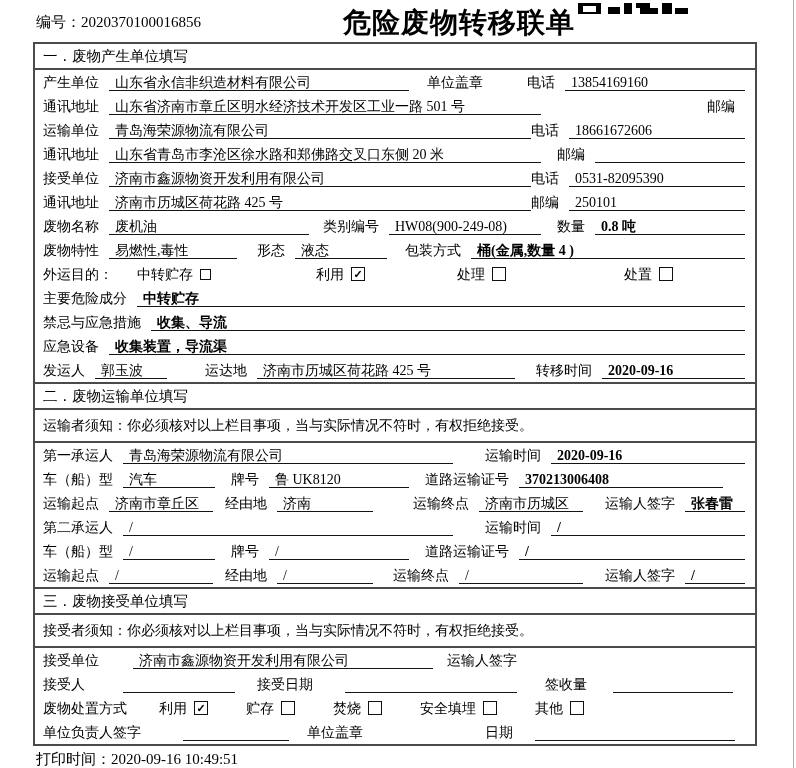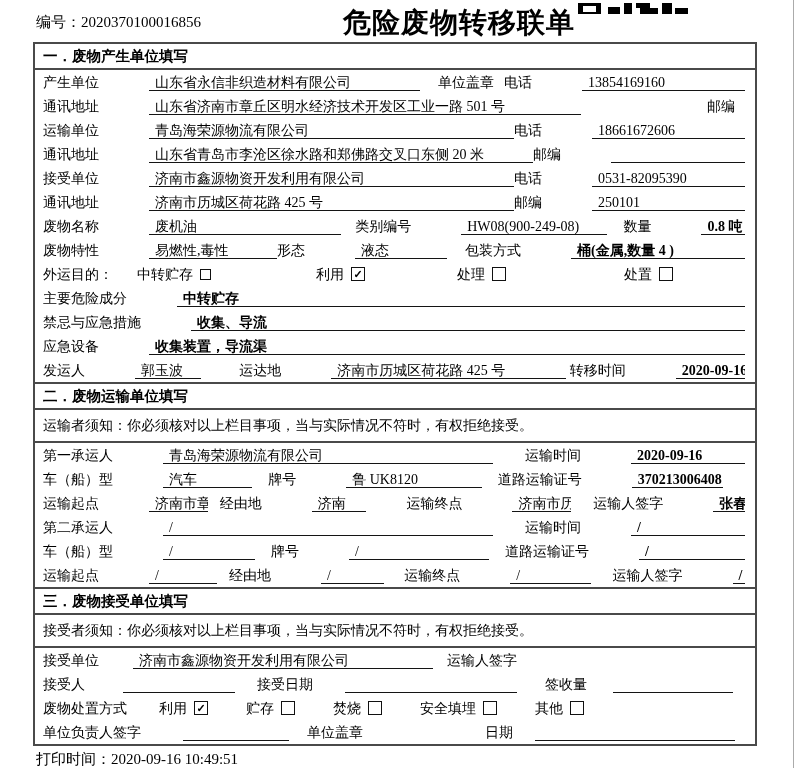--- a/index.html
+++ b/index.html
@@ -13,30 +13,30 @@
   
   .hdr { position:absolute; left:0; top:0; width:100%; height:42px; }
   .serial { position:absolute; left:36px; top:13px; font-size:15px; white-space:nowrap; }
   .doc-title { position:absolute; left:calc(50% + 46px); transform:translateX(-50%); top:4px;
     font-size:28px; font-weight:bold; letter-spacing:1px; white-space:nowrap;margin-left:15px; }
   .qr { position:absolute; left:578px; top:0; }
 
   
   .form { position:absolute; left:33px; top:42px; width:724px; box-sizing:border-box;
     border:2px solid #4a4a4a; background:#fff; }
-  .sec-title { font-weight:bold; font-size:14.5px; padding:3px 8px 3px 8px; line-height:18px;
+  .sec-title { font-weight:normal; font-size:14.5px; padding:3px 8px 3px 8px; line-height:18px;
     border-bottom:2px solid #4a4a4a; }
   .sec-title.mid { border-top:2px solid #4a4a4a; }
   .note-row { display:flex; align-items:center; height:31px; padding:0 8px; font-size:14px;
     border-bottom:2px solid #4a4a4a; white-space:nowrap; }
   .row { display:flex; align-items:flex-end; height:24px; padding:0 10px 3px 8px;
     box-sizing:border-box; font-size:14px; white-space:nowrap; }
   .lbl { margin-right:10px; line-height:17px;font-family:Liberation Serif, serif; }
   .val { border-bottom:1px solid #141414; padding:0 4px 0 6px; height:17px; line-height:17px;
-    box-sizing:border-box; overflow:hidden;margin-left:40px; }
+    box-sizing:border-box; overflow:hidden; }
   .fill { flex:1 1 auto;font-weight:bold; }
   .ml-auto { margin-left:auto; }
 
   
   .cbg { display:inline-flex; align-items:center; line-height:17px; }
   .box { display:inline-block; width:12px; height:12px; border:1px solid #111; margin-left:7px;
     font-size:11px; line-height:12px; text-align:center; font-weight:bold; position:relative; top:-1px; }
   .box.small { width:9px; height:9px; line-height:9px; font-size:9px; top:0; }
 
   .print-line { position:absolute; left:36px; top:750px; font-size:15px; white-space:nowrap; }
@@ -118,21 +118,21 @@
     <span class="val" style="width:200px">废机油</span>
     <span class="lbl" style="margin-left:14px">类别编号</span>
     <span class="val" style="width:152px">HW08(900-249-08)</span>
     <span class="lbl" style="margin-left:16px">数量</span>
     <span class="val fill">0.8 吨</span>
   </div>
 
   <div class="row">
     <span class="lbl">废物特性</span>
     <span class="val" style="width:128px">易燃性,毒性</span>
-    <span class="lbl" style="">形态</span>
+    <span class="lbl" style="margin-left:20px">形态</span>
     <span class="val" style="width:92px">液态</span>
     <span class="lbl" style="margin-left:18px">包装方式</span>
     <span class="val fill">桶(金属,数量 4 )</span>
   </div>
 
   <div class="row">
     <span class="lbl">外运目的：</span>
     <span class="cbg" style="margin-left:14px">
       <span>中转贮存</span>
       <span class="box small"></span>
@@ -164,21 +164,21 @@
   <div class="row">
     <span class="lbl">应急设备</span>
     <span class="val fill">收集装置，导流渠</span>
   </div>
 
   <div class="row">
     <span class="lbl">发运人</span>
     <span class="val" style="width:72px">郭玉波</span>
     <span class="lbl" style="margin-left:38px">运达地</span>
     <span class="val" style="width:258px">济南市历城区荷花路 425 号</span>
-    <span class="lbl" style="margin-left:4px">转移时间</span>
+    <span class="lbl" style="margin-left:21px">转移时间</span>
     <span class="val fill">2020-09-16</span>
   </div>
 
   <div class="sec-title mid">二．废物运输单位填写</div>
   <div class="note-row">运输者须知：你必须核对以上栏目事项，当与实际情况不符时，有权拒绝接受。</div>
 
   <div class="row">
     <span class="lbl">第一承运人</span>
     <span class="val" style="width:330px">青岛海荣源物流有限公司</span>
     <span class="lbl" style="margin-left:32px">运输时间</span>

